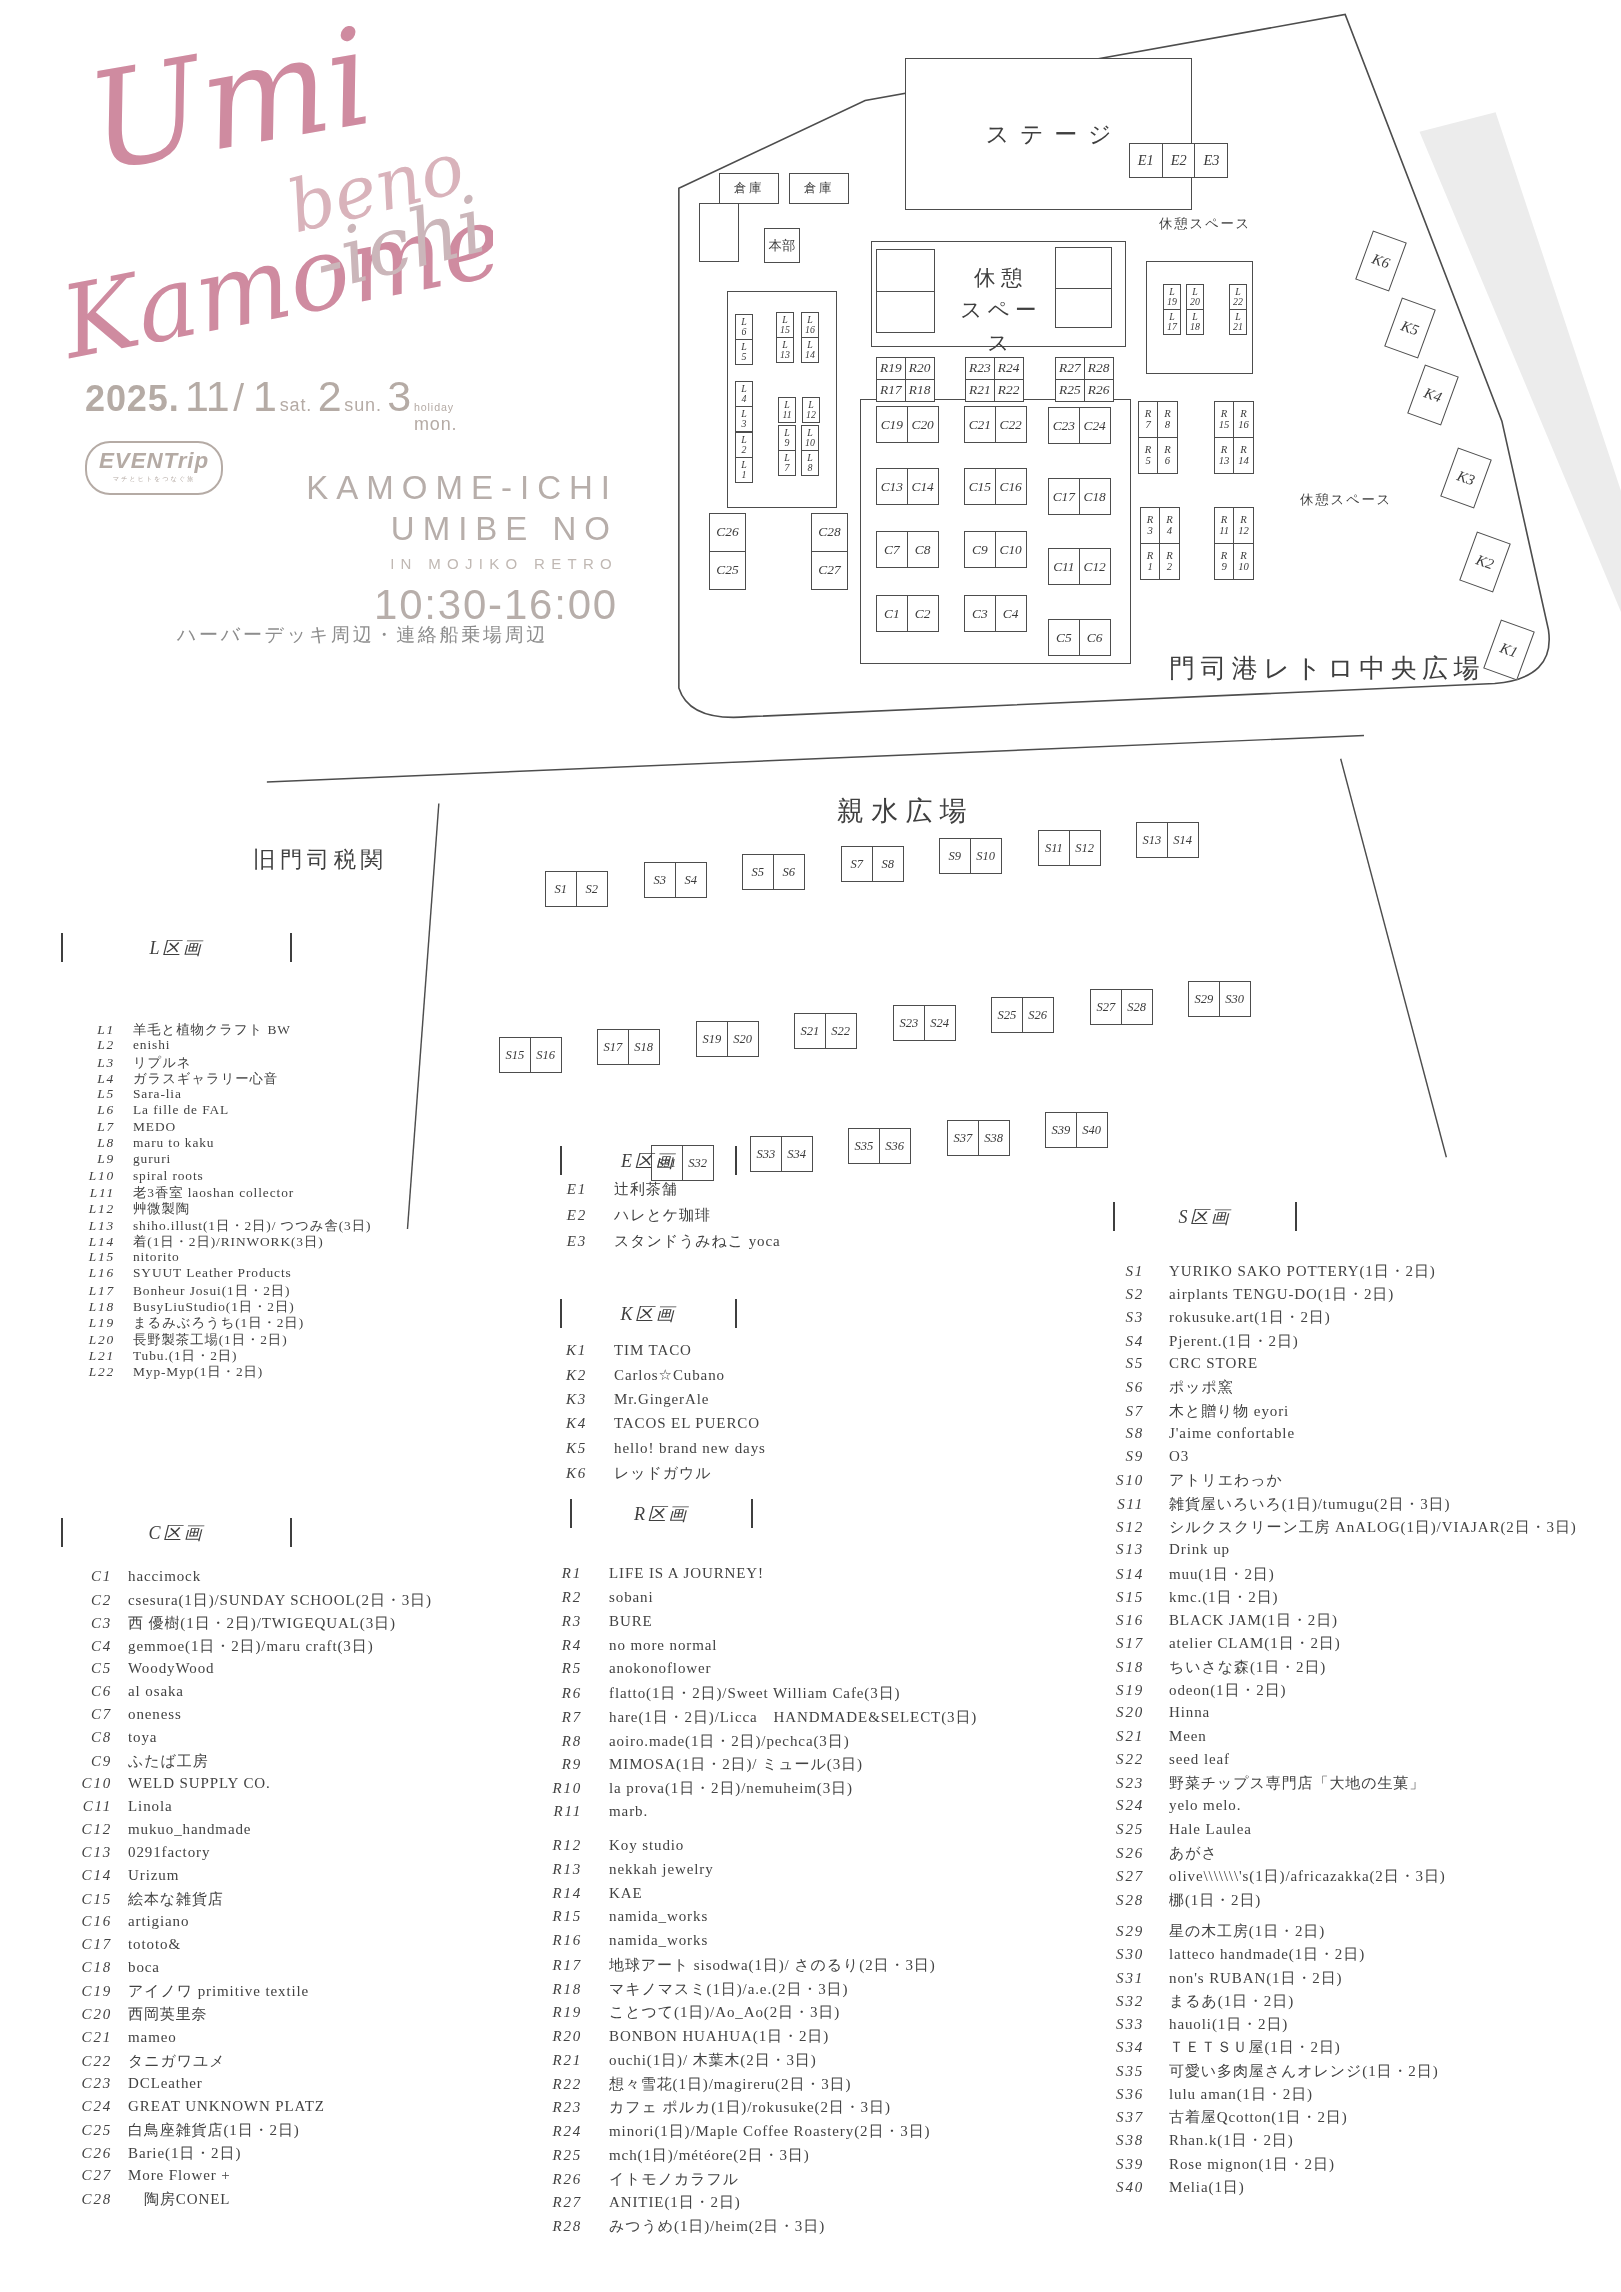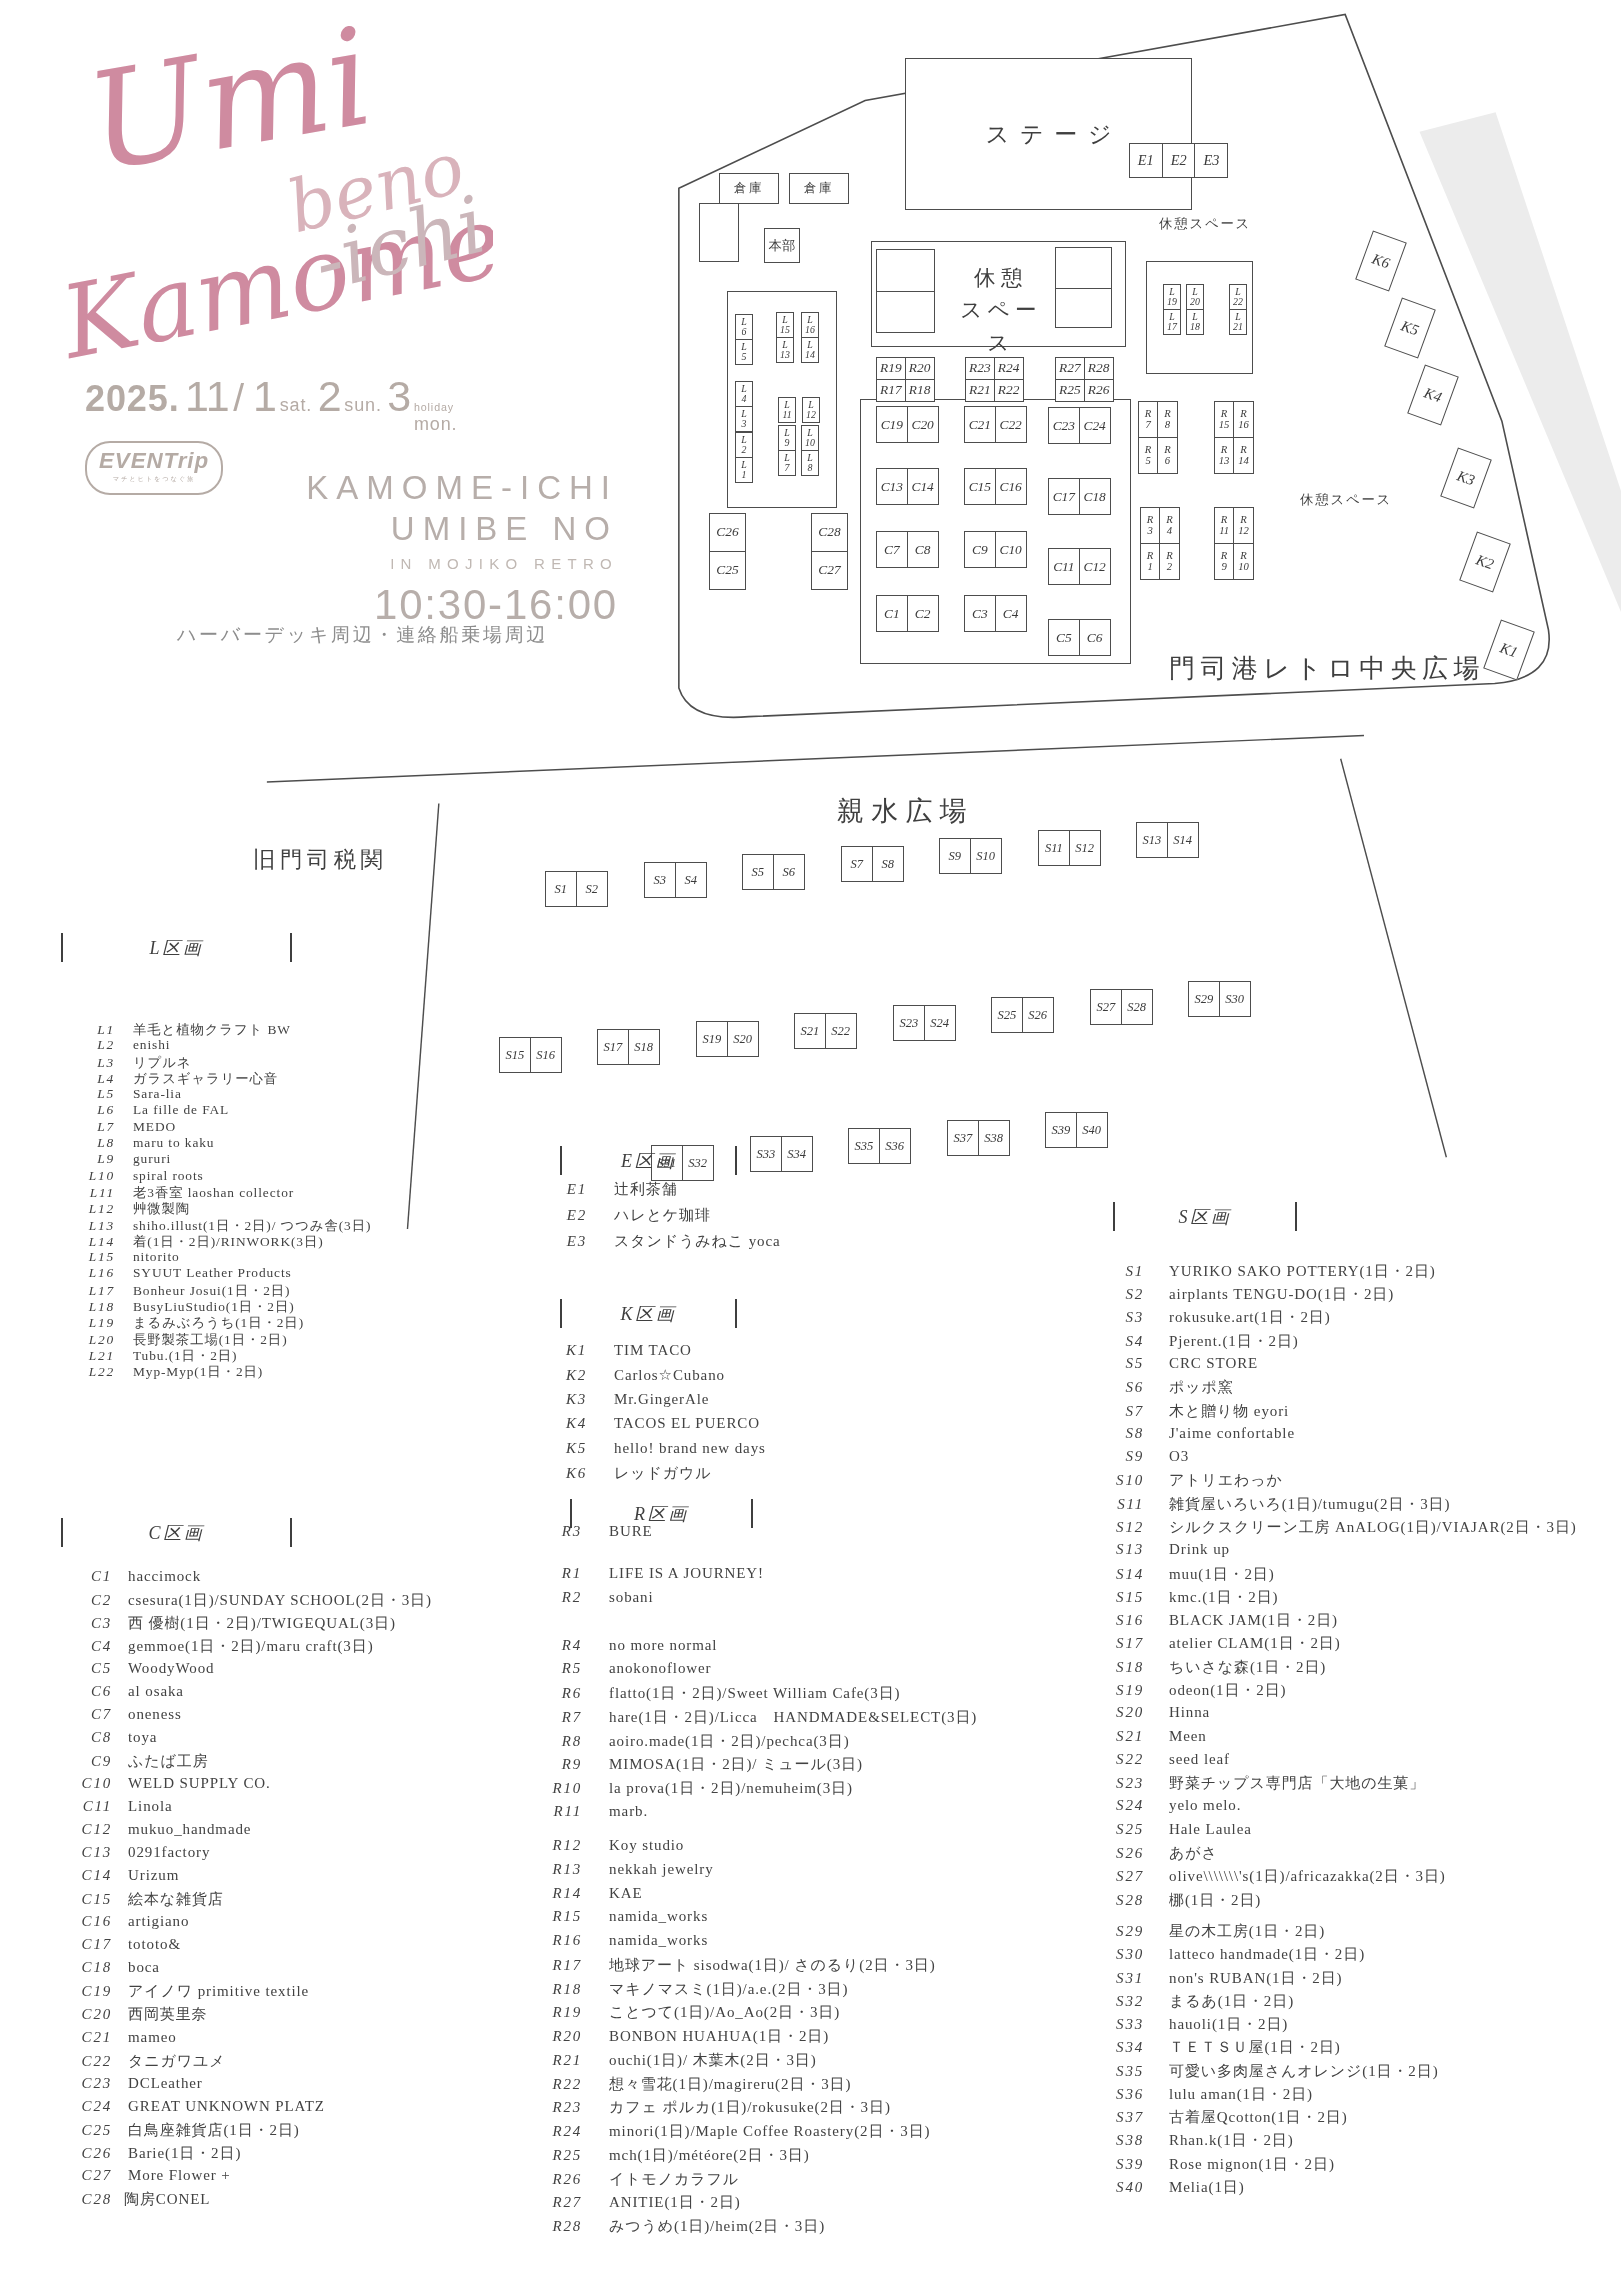--- a/index.html
+++ b/index.html
@@ -653,21 +653,21 @@
       <div class="lrow" style="left: 56px; top: 2144px; font-size: 15px;">
         <span class="no" style="width: 56px;">C26</span>
         <span class="nm" style="margin-left: 16px;">Barie(1日・2日)</span>
       </div>
       <div class="lrow" style="left: 56px; top: 2167px; font-size: 15px;">
         <span class="no" style="width: 56px;">C27</span>
         <span class="nm" style="margin-left: 16px;">More Flower +</span>
       </div>
       <div class="lrow" style="left: 56px; top: 2190px; font-size: 15px;">
         <span class="no" style="width: 56px;">C28</span>
-        <span class="nm" style="margin-left: 12px;">陶房CONEL</span>
+        <span class="nm" style="margin-left: 32px;">陶房CONEL</span>
       </div>
       <div class="lrow" style="left: 537px; top: 1180px; font-size: 15px;">
         <span class="no" style="width: 50px;">E1</span>
         <span class="nm" style="margin-left: 27px;">辻利茶舗</span>
       </div>
       <div class="lrow" style="left: 537px; top: 1206px; font-size: 15px;">
         <span class="no" style="width: 50px;">E2</span>
         <span class="nm" style="margin-left: 27px;">ハレとケ珈琲</span>
       </div>
       <div class="lrow" style="left: 537px; top: 1232px; font-size: 15px;">
@@ -699,21 +699,21 @@
         <span class="nm" style="margin-left: 27px;">レッドガウル</span>
       </div>
       <div class="lrow" style="left: 525px; top: 1565px; font-size: 15px;">
         <span class="no" style="width: 57px;">R1</span>
         <span class="nm" style="margin-left: 27px;">LIFE IS A JOURNEY!</span>
       </div>
       <div class="lrow" style="left: 525px; top: 1589px; font-size: 15px;">
         <span class="no" style="width: 57px;">R2</span>
         <span class="nm" style="margin-left: 27px;">sobani</span>
       </div>
-      <div class="lrow" style="left: 525px; top: 1523px; font-size: 15px;">
+      <div class="lrow" style="left: 525px; top: 1613px; font-size: 15px;">
         <span class="no" style="width: 57px;">R3</span>
         <span class="nm" style="margin-left: 27px;">BURE</span>
       </div>
       <div class="lrow" style="left: 525px; top: 1637px; font-size: 15px;">
         <span class="no" style="width: 57px;">R4</span>
         <span class="nm" style="margin-left: 27px;">no more normal</span>
       </div>
       <div class="lrow" style="left: 525px; top: 1660px; font-size: 15px;">
         <span class="no" style="width: 57px;">R5</span>
         <span class="nm" style="margin-left: 27px;">anokonoflower</span>

